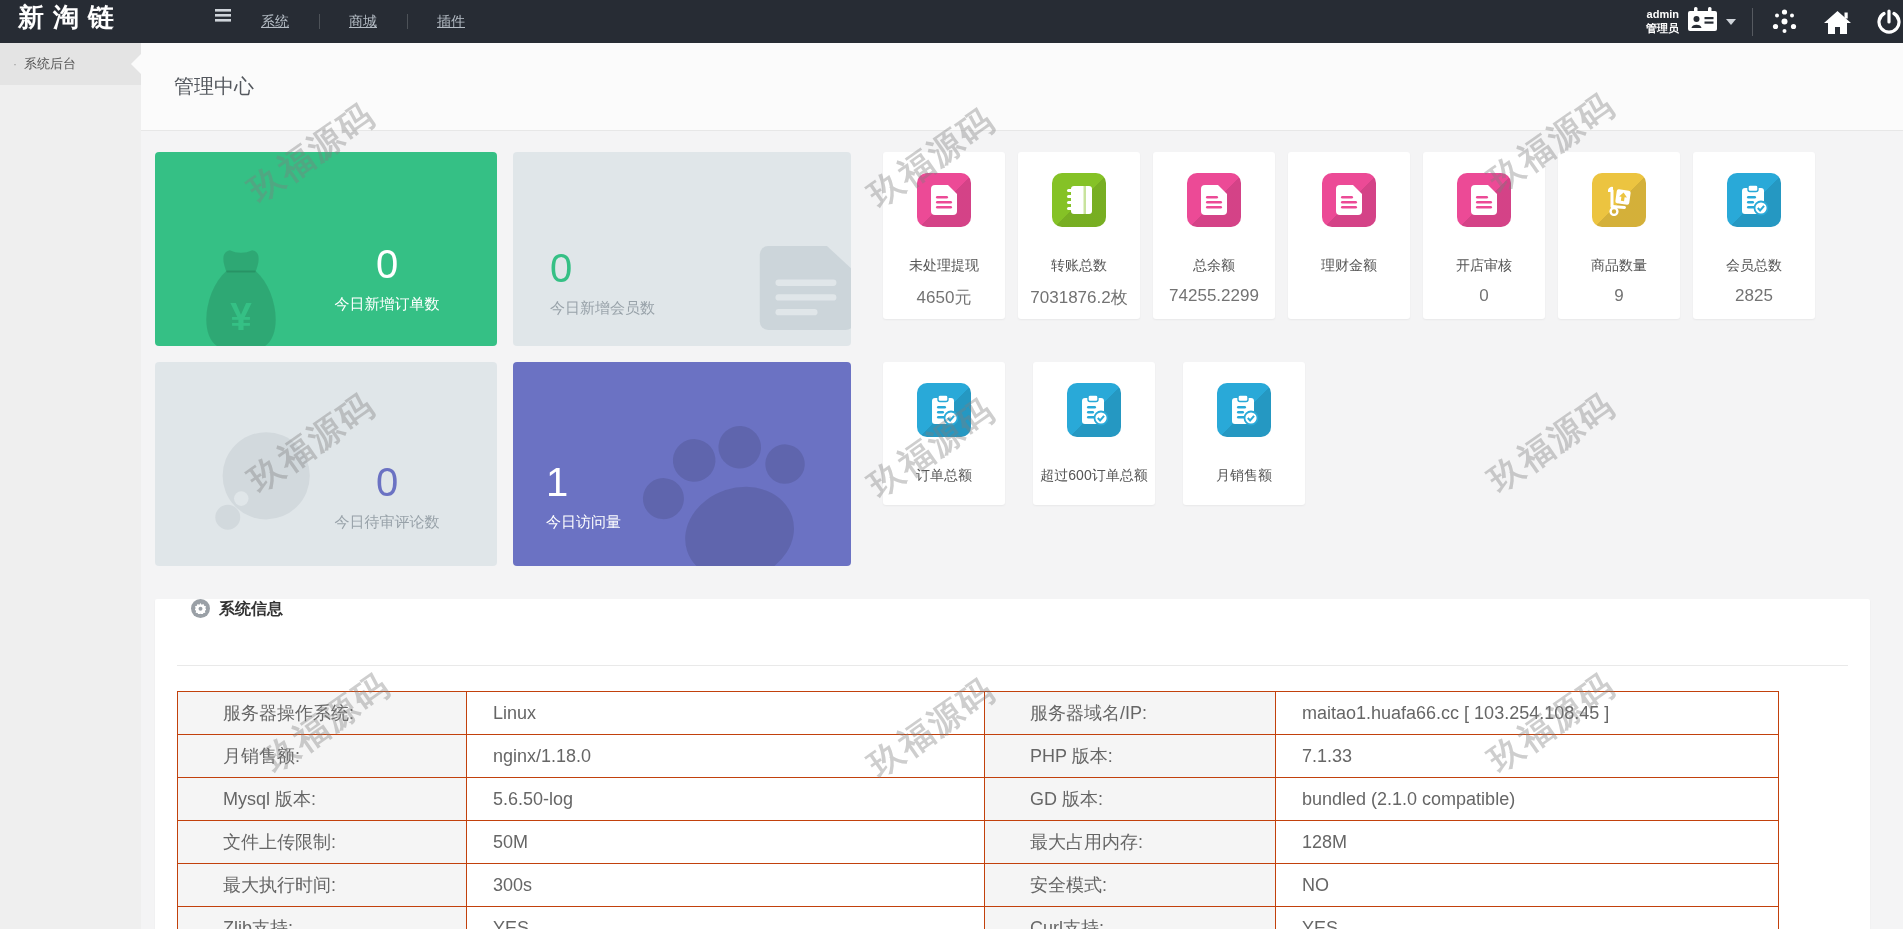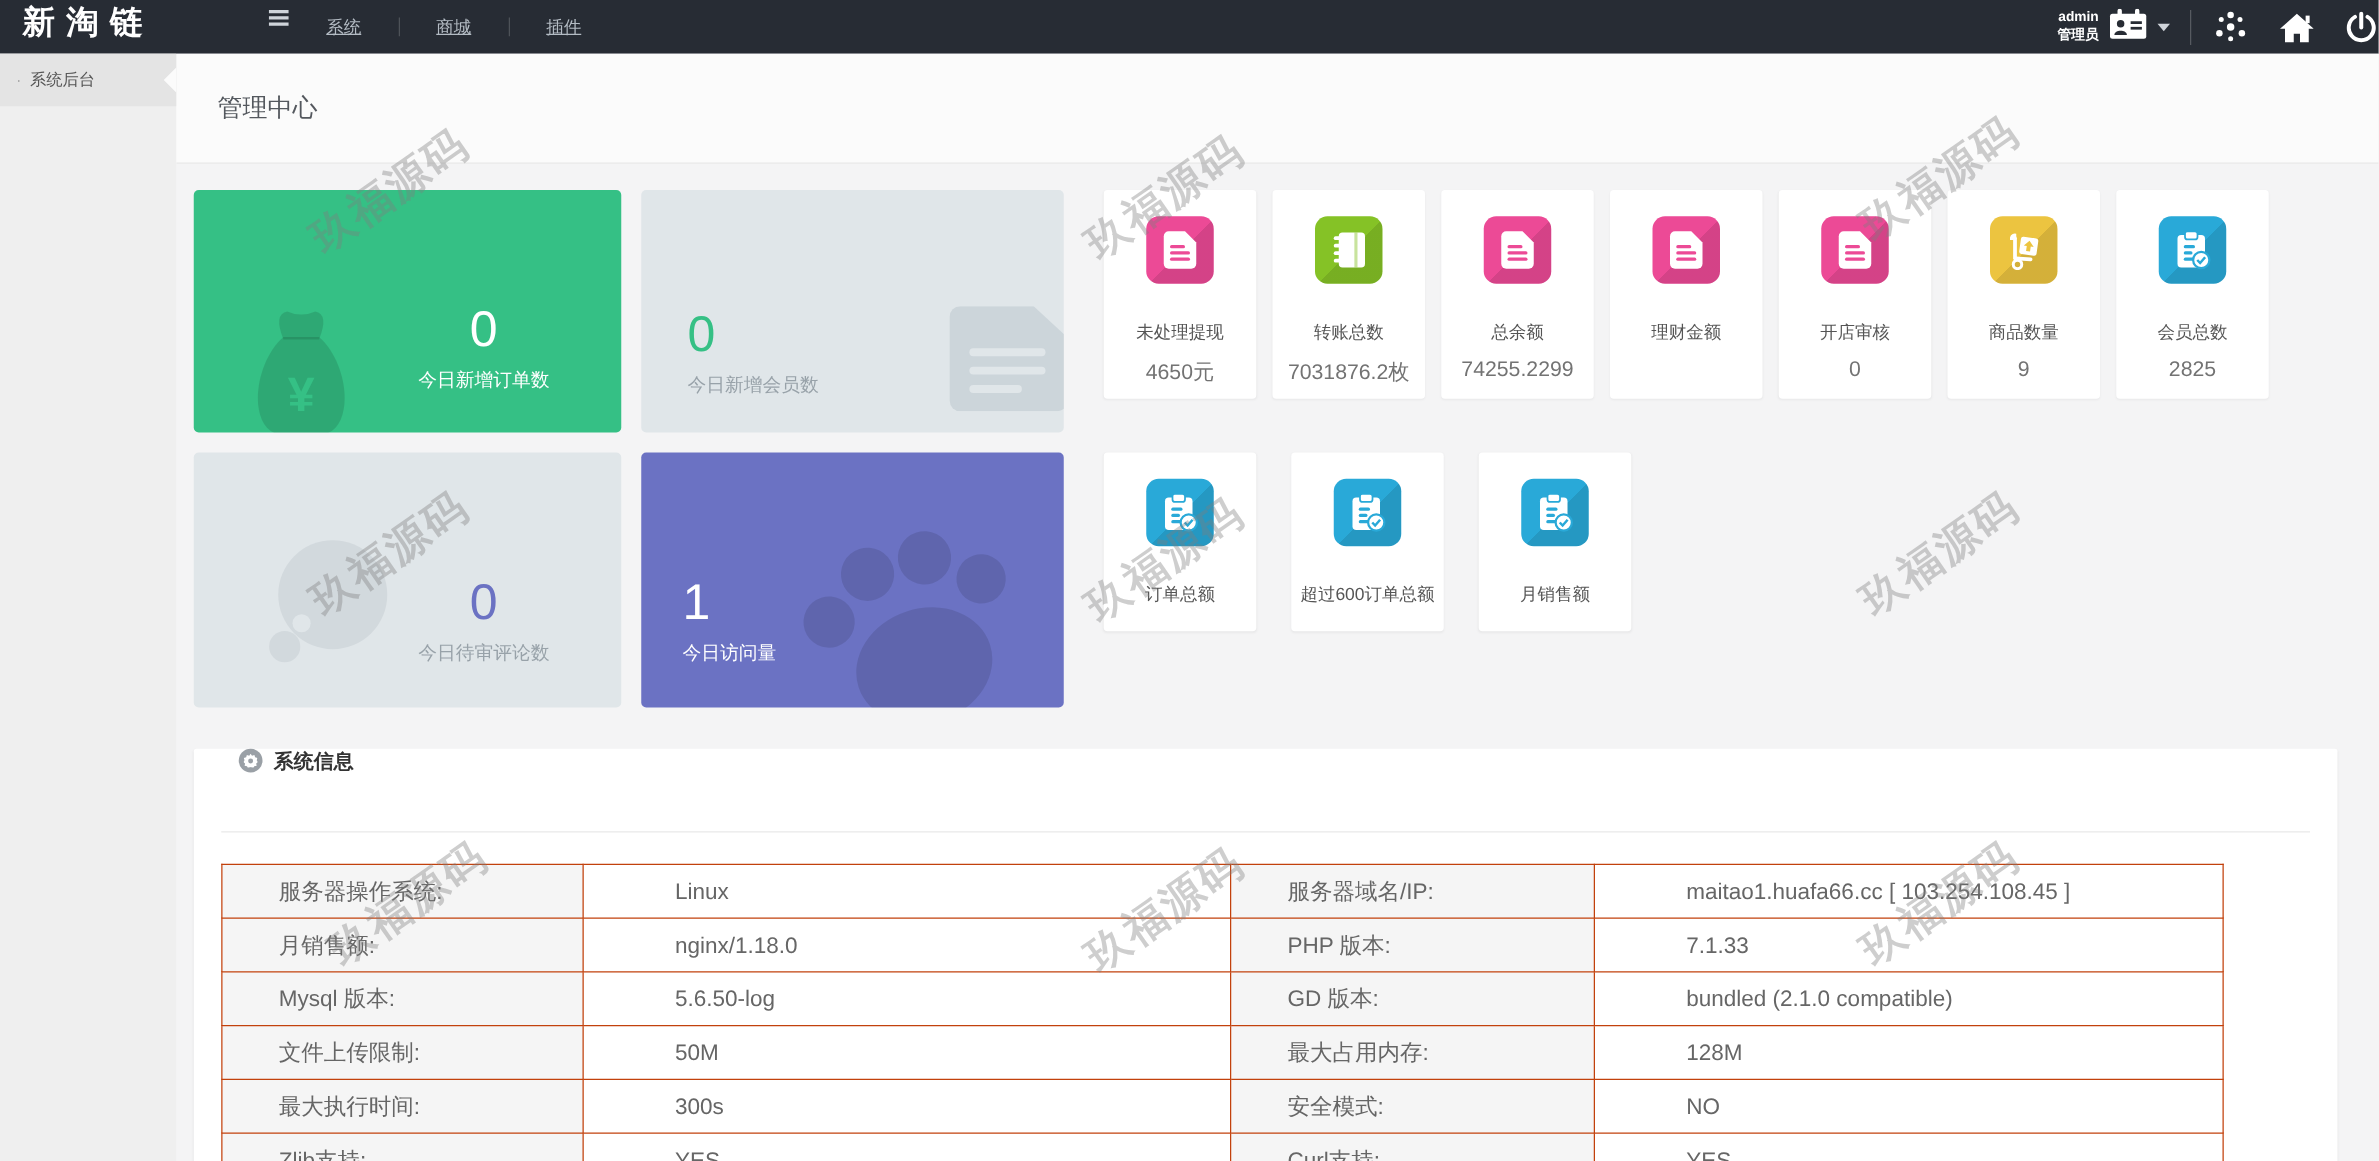--- a/index.html
+++ b/index.html
@@ -83,21 +83,21 @@
 
   
   .panel { margin-top:33px; margin-right:19px; background:#fff; border-radius:2px; box-shadow:0 1px 2px rgba(0,0,0,0.06); }
   .panel-header { height:66px; display:flex; padding-left:36px; }
   .gear-badge { width:19px; height:19px; border-radius:50%; background:#9aa0a6; display:flex; align-items:center; justify-content:center; margin-right:9px; }
   .panel-title { font-size:16px; font-weight:bold; color:#333; }
   .ph-line { margin:0 22px; border-top:1px solid #e9e9e9; }
   .sys-table { margin:25px 20px 0 22px; border-collapse:collapse; table-layout:fixed; width:1601px; }
   .sys-table td { border:1px solid #c2410c; height:43px; font-size:18px; color:#666; vertical-align:middle; }
   .sys-table td.k { background:#f5f5f5; padding-left:45px; }
-  .sys-table td.v { padding-left:73px; background:#fff; }
+  .sys-table td.v { padding-left:26px; background:#fff; }
 
   
   .wm { position:absolute; font-size:34px; font-weight:bold; color:rgba(125,125,125,0.38); transform:rotate(-35deg); letter-spacing:2px; pointer-events:none; z-index:40; white-space:nowrap; }
 </style>
 </head>
 <body>
 
 <div class="topbar">
   <div class="logo-area">
     <span class="logo-text">新淘链</span>

